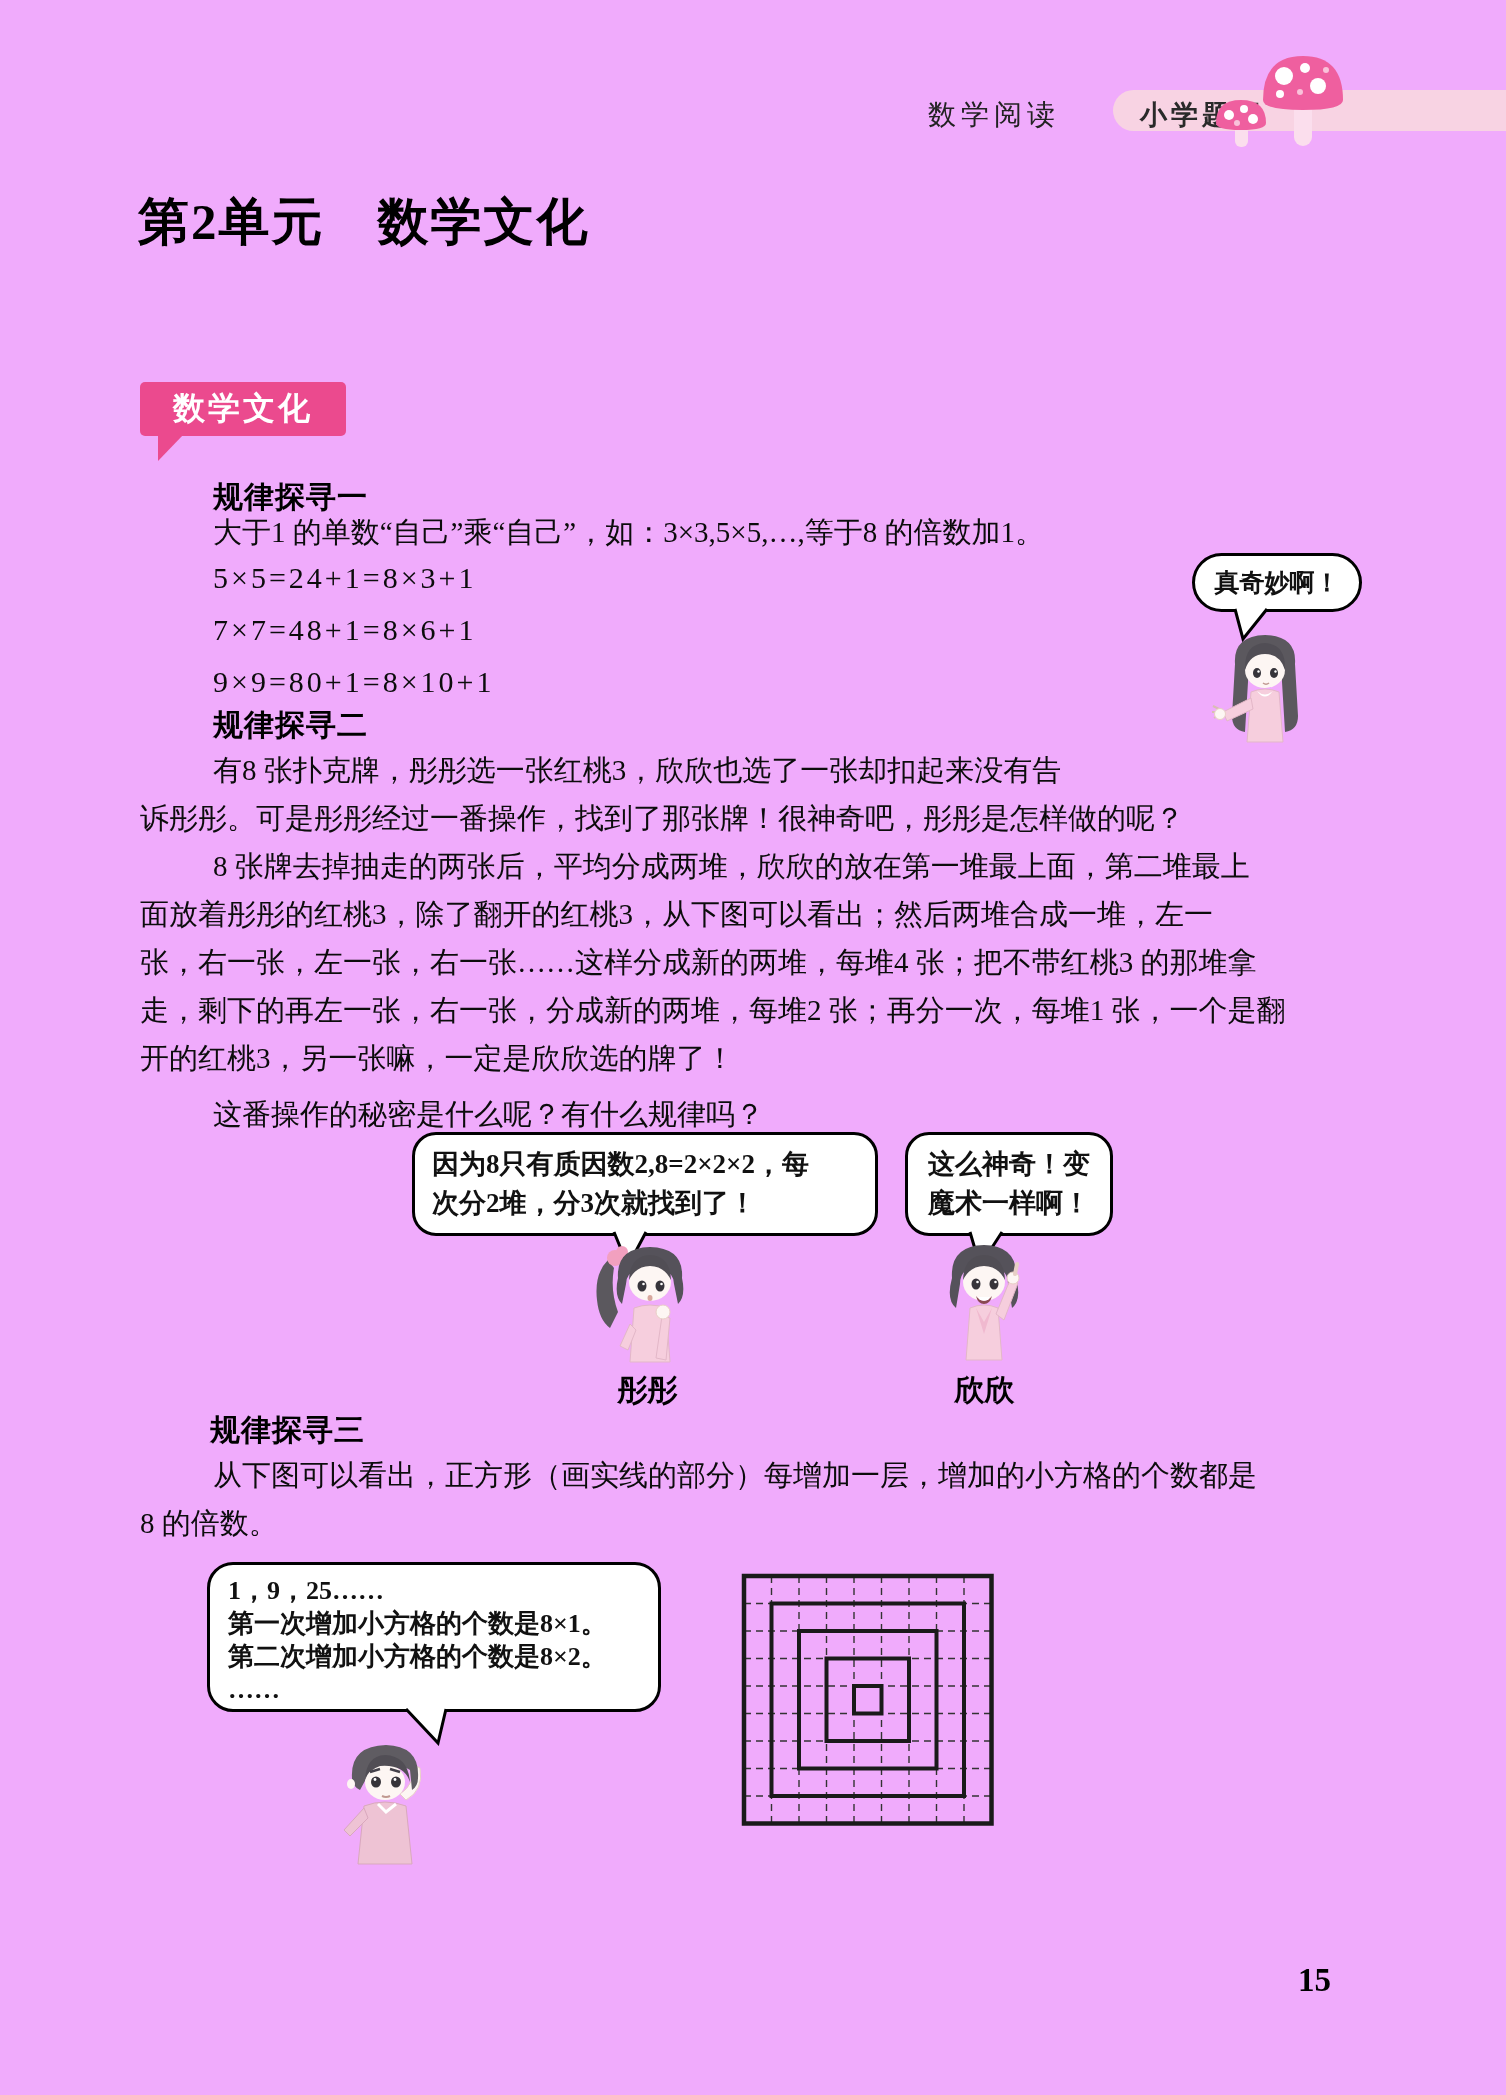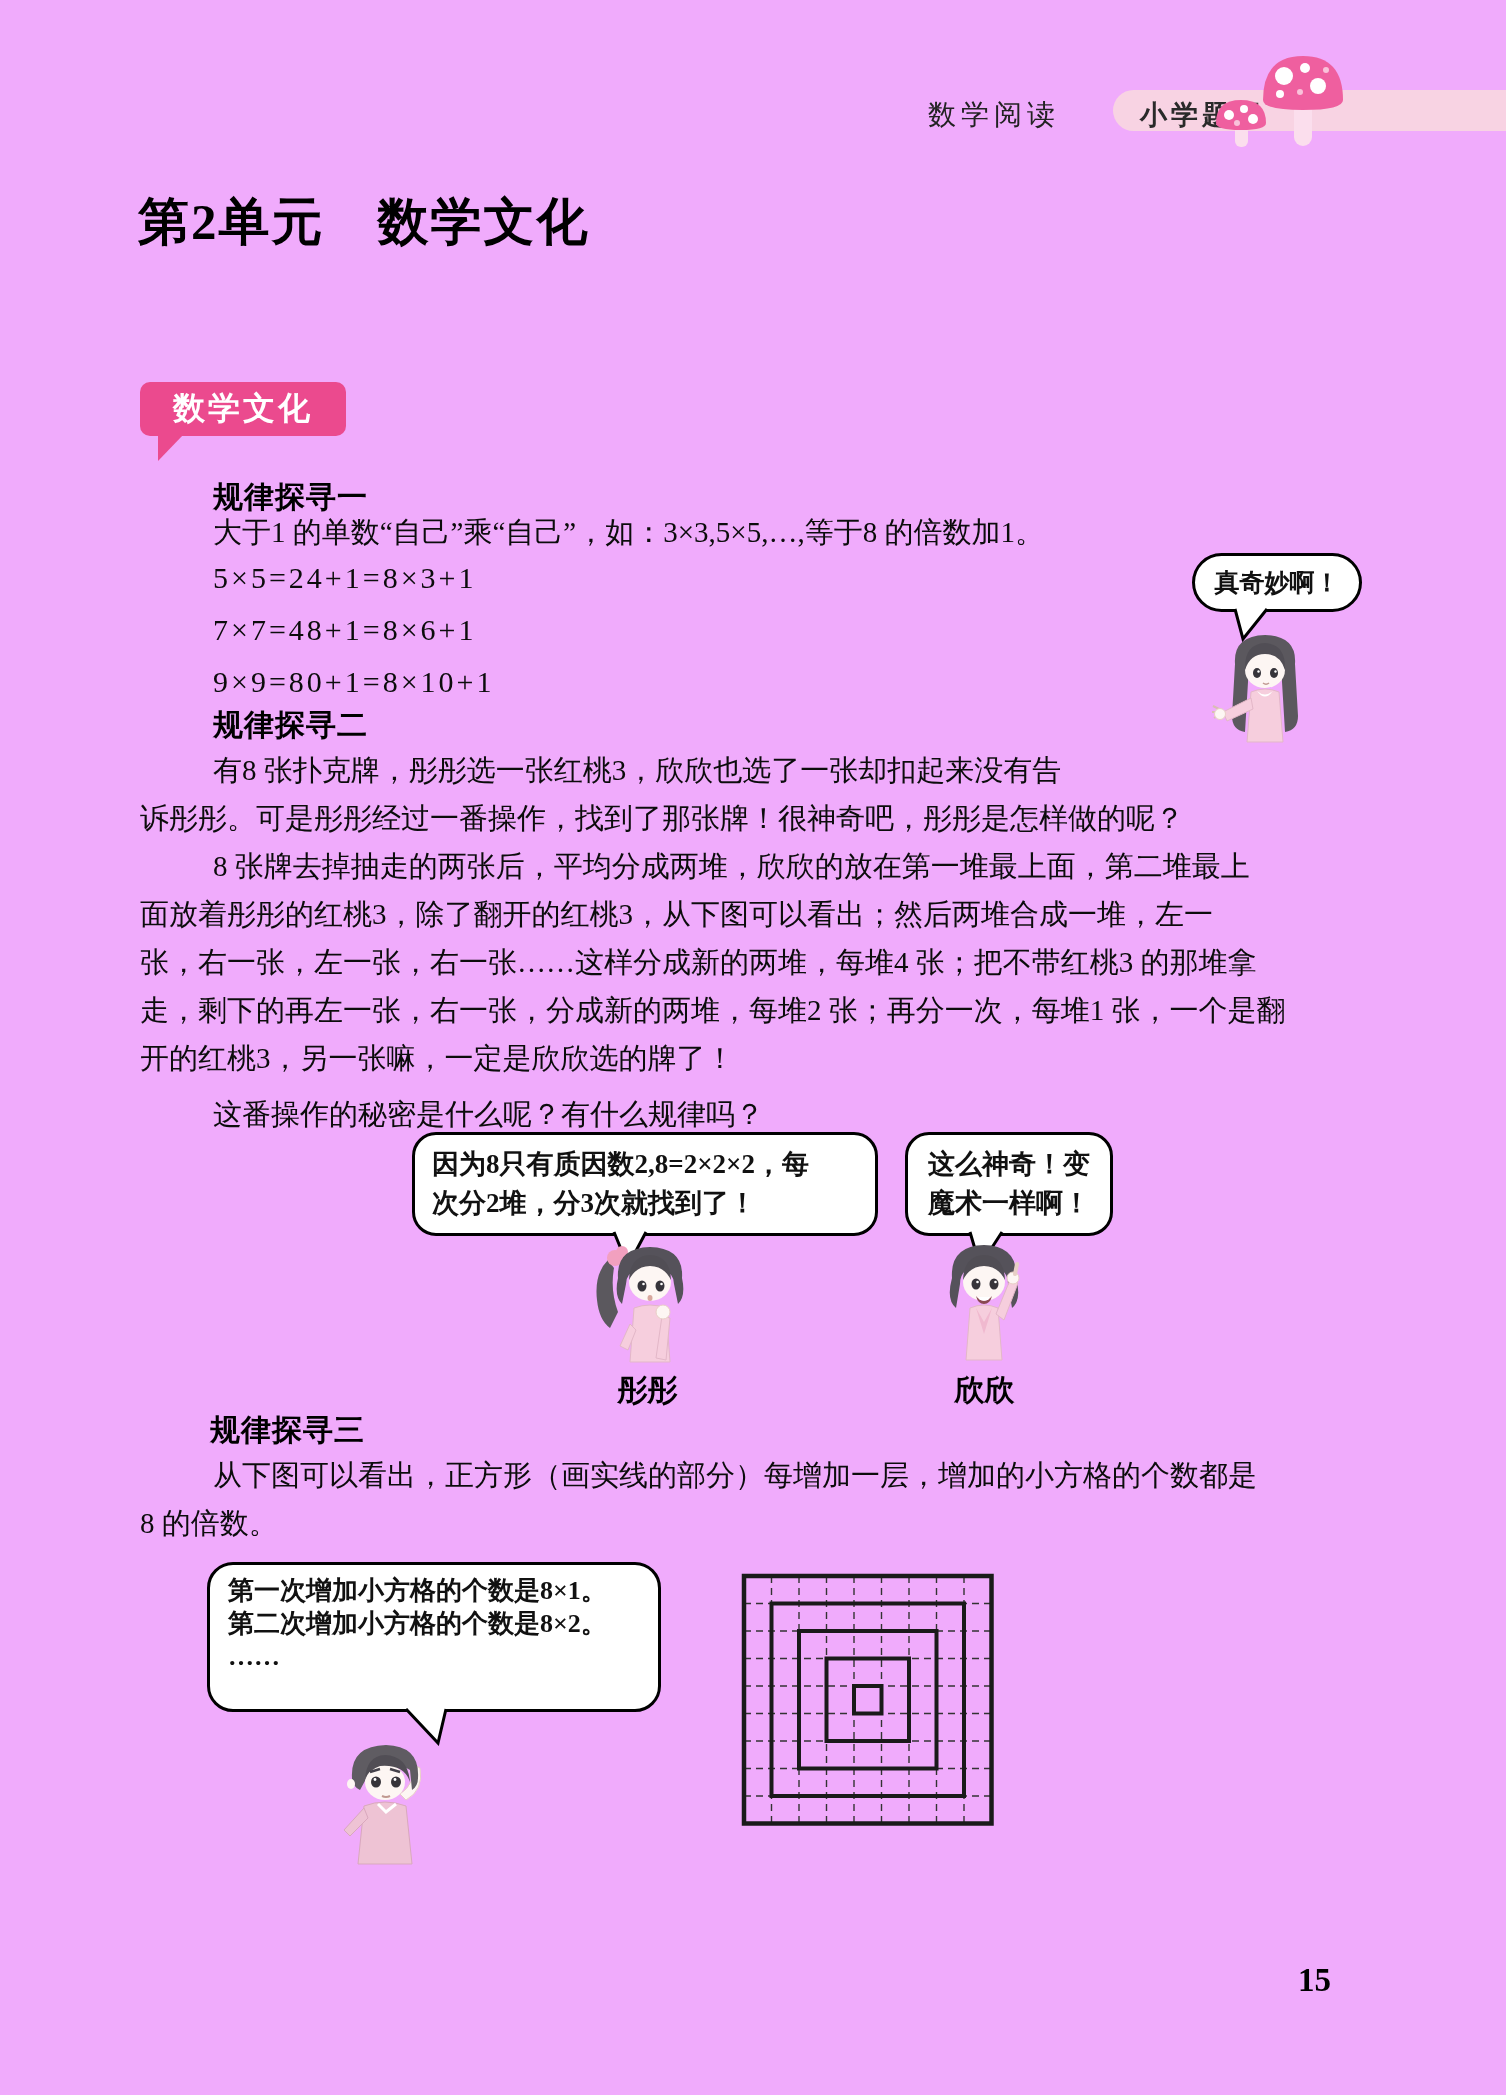--- a/index.html
+++ b/index.html
@@ -15,21 +15,21 @@
   .mushroom-sm{left:1213px;top:97px;}
   .mushroom-lg{left:1258px;top:48px;}
 
   
   .unit-title{left:138px;top:188px;font-size:51px;font-weight:bold;letter-spacing:2px;color:#000;}
   .lesson-title{left:140px;top:301px;width:1150px;text-align:center;font-size:41px;font-weight:bold;color:#000;}
 
   
   .culture-badge{left:140px;top:382px;width:206px;height:54px;background:#eb4a8e;color:#fff;
                  display:flex;align-items:center;justify-content:center;font-size:32px;font-weight:bold;
-                 letter-spacing:3px;border-radius:10px;}
+                 letter-spacing:3px;border-radius:5px;}
   .culture-tail{left:158px;top:434px;width:0;height:0;border-top:27px solid #eb4a8e;border-right:26px solid transparent;}
 
   .h2{font-size:30px;font-weight:bold;color:#000;letter-spacing:1px;}
   .body-line{font-size:29px;white-space:nowrap;color:#0c0c0c;}
   .eq-line{font-size:30px;letter-spacing:3px;color:#0c0c0c;}
 
   
   .bubble{border:3px solid #000;background:#fff;box-sizing:border-box;}
   .bubble-sm{left:1192px;top:553px;width:170px;height:59px;border-radius:30px;
              display:flex;align-items:center;justify-content:center;
@@ -166,20 +166,21 @@
     <circle cx="101" cy="40" r="6" fill="#fdf6f3" stroke="#e8cfc6" stroke-width="1"></circle>
     <path d="M103,36 l2,-10" stroke="#e8cfc6" stroke-width="4" stroke-linecap="round"></path>
   </svg>
   <div class="abs char-label" style="left:912px;top:1370px;width:145px;">欣欣</div>
 
   <div class="abs h2 sans" style="left:210px;top:1410px;">规律探寻三</div>
   <div class="abs body-line" style="left:213px;top:1456px;">从下图可以看出，正方形（画实线的部分）每增加一层，增加的小方格的个数都是</div>
   <div class="abs body-line" style="left:140px;top:1504px;">8 的倍数。</div>
 
   <div class="abs bubble bubble-bottom">
+    <div>1，9，25……</div>
     <div>第一次增加小方格的个数是8×1。</div>
     <div>第二次增加小方格的个数是8×2。</div>
     <div>……</div>
   </div>
   <svg class="tail-svg" style="left:398px;top:1708px;" width="54" height="38" viewBox="0 0 54 38">
     <path d="M8,1 L40,35 L48,1" fill="#ffffff" stroke="#000" stroke-width="3"></path>
   </svg>
 
   <svg class="abs" style="left:320px;top:1738px;" width="140" height="130" viewBox="0 0 140 130">
     <path d="M86,62 Q104,52 100,30 L92,26 Q96,46 80,56 Z" fill="#fdf6f3" stroke="#e8cfc6" stroke-width="1"></path>

